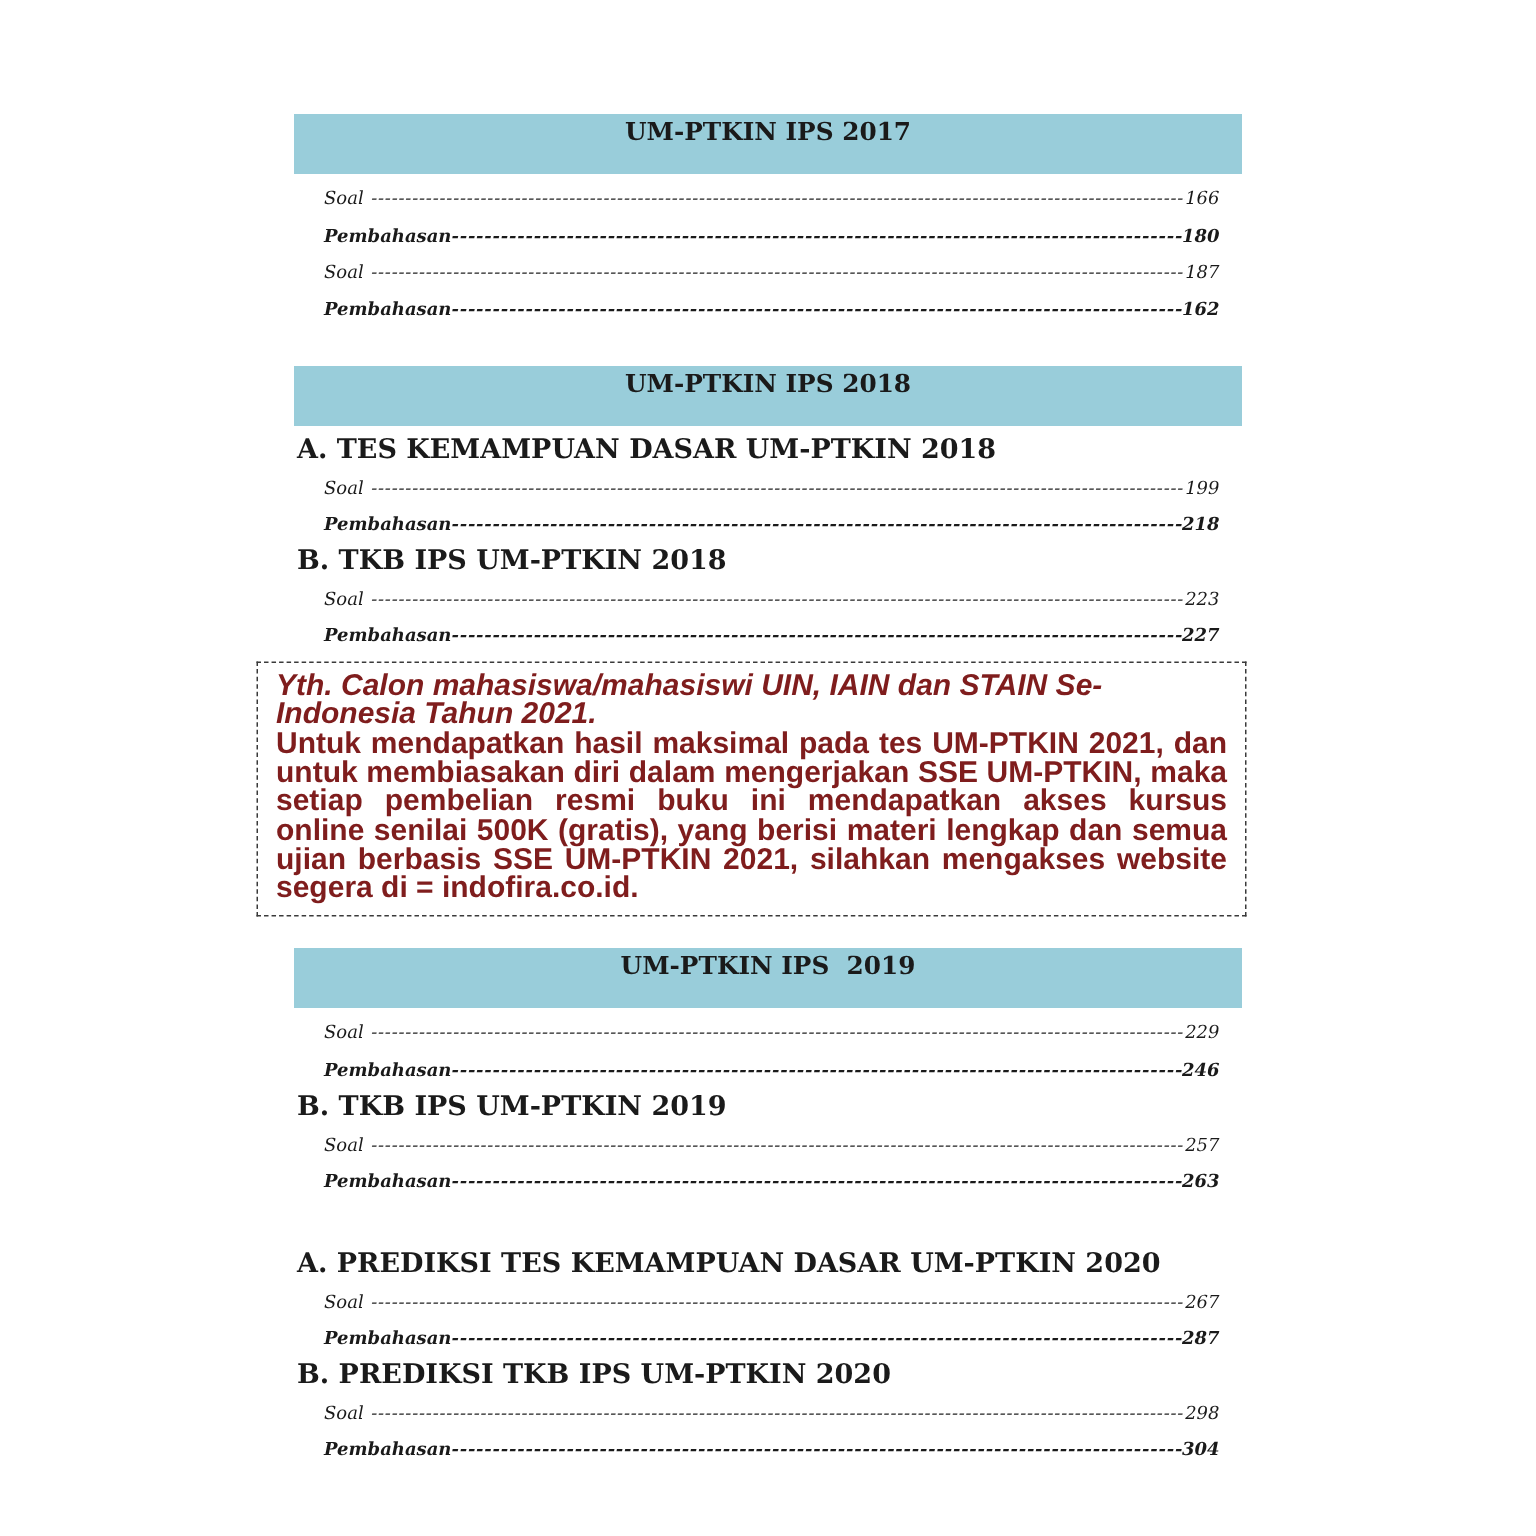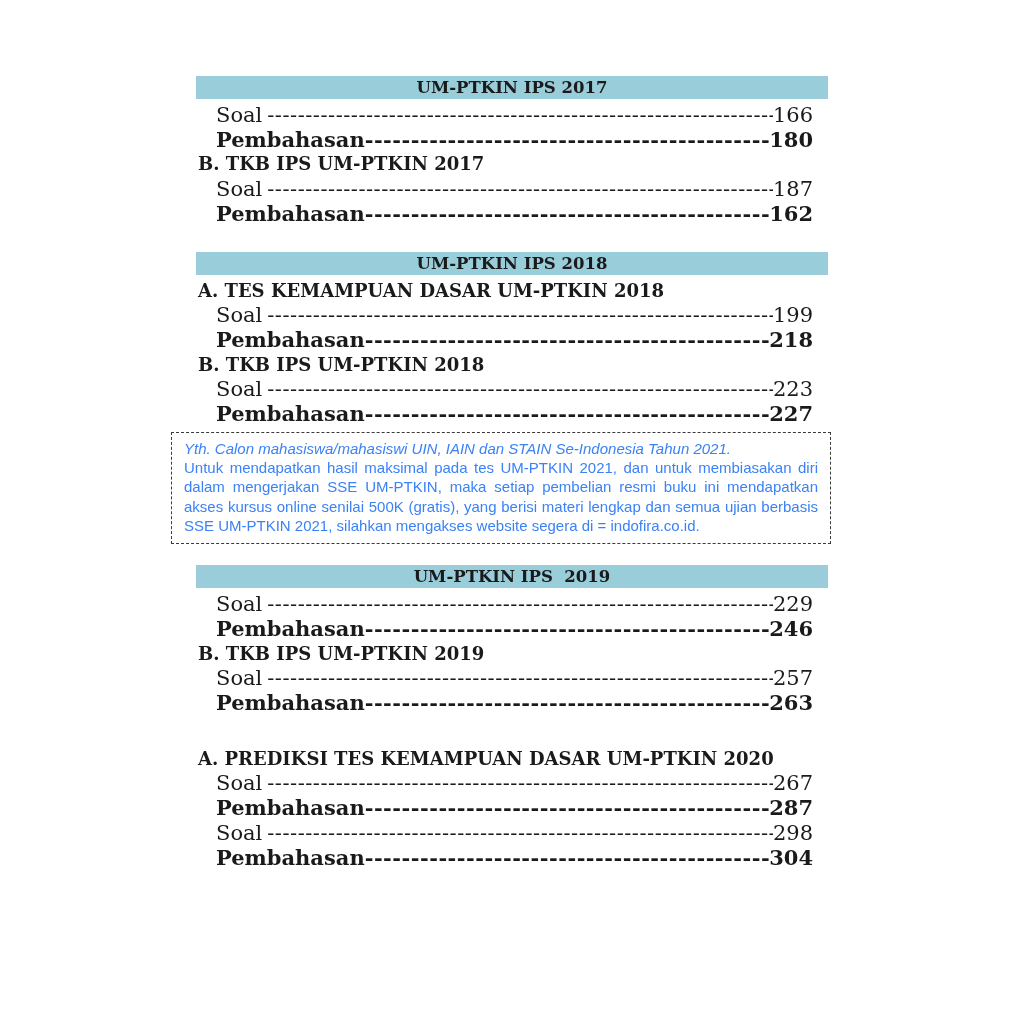--- a/index.html
+++ b/index.html
@@ -9,52 +9,52 @@
   }
   *{box-sizing:border-box;}
   html,body{margin:0;padding:0;width:1024px;height:1024px;background:#ffffff;overflow:hidden;}
   .page{
     position:absolute;left:196px;top:76px;width:632px;
     font-family:"DejaVu Serif","Liberation Serif",serif;
     color:var(--ink);
   }
   .sec{margin-bottom:25px;}
   .bar{
-    height:23px;line-height:23px;text-align:center;
+    height:40px;line-height:23px;text-align:center;
     font-weight:bold;font-size:16.5px;
   }
   .sec.light .bar{background:var(--header-light);}
   .sec.blue  .bar{background:var(--header-blue);}
   .bar-title{white-space:pre;}
   .groups{margin-top:4px;}
   .sec.blue .groups{margin-top:31px;}
   .heading{
     font-weight:bold;font-size:18px;line-height:24.7px;
     padding-left:2px;white-space:nowrap;
   }
   .row{
     display:flex;align-items:center;
-    font-size:21px;line-height:24.7px;
-    padding-left:20px;padding-right:15px;
+    font-size:12px;line-height:24.7px;
+    padding-left:20px;padding-right:15px;font-style:italic;
   }
   .row.bold{font-weight:bold;}
   .lbl{white-space:nowrap;flex:0 0 auto;}
   .leader{
     flex:1 1 auto;overflow:hidden;white-space:nowrap;
     letter-spacing:0.5px;
   }
   .row:not(.bold) .leader{margin-left:5px;}
   .pg{flex:0 0 auto;white-space:nowrap;}
   .notice{
     margin-top:-20px;margin-bottom:21px;
     margin-left:-25px;width:660px;
     border:1.5px dashed #3a3a3a;
     padding:6px 12px 8px 12px;
     font-family:"Liberation Sans","DejaVu Sans",sans-serif;
-    font-size:15px;line-height:19.3px;color:#3b82f6;
+    font-size:20px;line-height:19.3px;color:#7f1d1d;font-weight:bold;
   }
   .notice p{margin:0;}
   .salutation{font-style:italic;}
   .notice-body{text-align:justify;}
 </style>
 </head>
 <body>
 
 <div class="page">
 
@@ -66,21 +66,20 @@
       <div class="row">
         <span class="lbl">Soal</span>
         <span class="leader">------------------------------------------------------------------------------------------------------------------------------------------------------------------------------------------------------------------------------------------------</span>
         <span class="pg">166</span>
       </div>
       <div class="row bold">
         <span class="lbl">Pembahasan</span>
         <span class="leader">------------------------------------------------------------------------------------------------------------------------------------------------------------------------------------------------------------------------------------------------</span>
         <span class="pg">180</span>
       </div>
-      <div class="heading">B. TKB IPS UM-PTKIN 2017</div>
       <div class="row">
         <span class="lbl">Soal</span>
         <span class="leader">------------------------------------------------------------------------------------------------------------------------------------------------------------------------------------------------------------------------------------------------</span>
         <span class="pg">187</span>
       </div>
       <div class="row bold">
         <span class="lbl">Pembahasan</span>
         <span class="leader">------------------------------------------------------------------------------------------------------------------------------------------------------------------------------------------------------------------------------------------------</span>
         <span class="pg">162</span>
       </div>
@@ -157,20 +156,21 @@
       <div class="row">
         <span class="lbl">Soal</span>
         <span class="leader">------------------------------------------------------------------------------------------------------------------------------------------------------------------------------------------------------------------------------------------------</span>
         <span class="pg">267</span>
       </div>
       <div class="row bold">
         <span class="lbl">Pembahasan</span>
         <span class="leader">------------------------------------------------------------------------------------------------------------------------------------------------------------------------------------------------------------------------------------------------</span>
         <span class="pg">287</span>
       </div>
+      <div class="heading">B. PREDIKSI TKB IPS UM-PTKIN 2020</div>
       <div class="row">
         <span class="lbl">Soal</span>
         <span class="leader">------------------------------------------------------------------------------------------------------------------------------------------------------------------------------------------------------------------------------------------------</span>
         <span class="pg">298</span>
       </div>
       <div class="row bold">
         <span class="lbl">Pembahasan</span>
         <span class="leader">------------------------------------------------------------------------------------------------------------------------------------------------------------------------------------------------------------------------------------------------</span>
         <span class="pg">304</span>
       </div>

